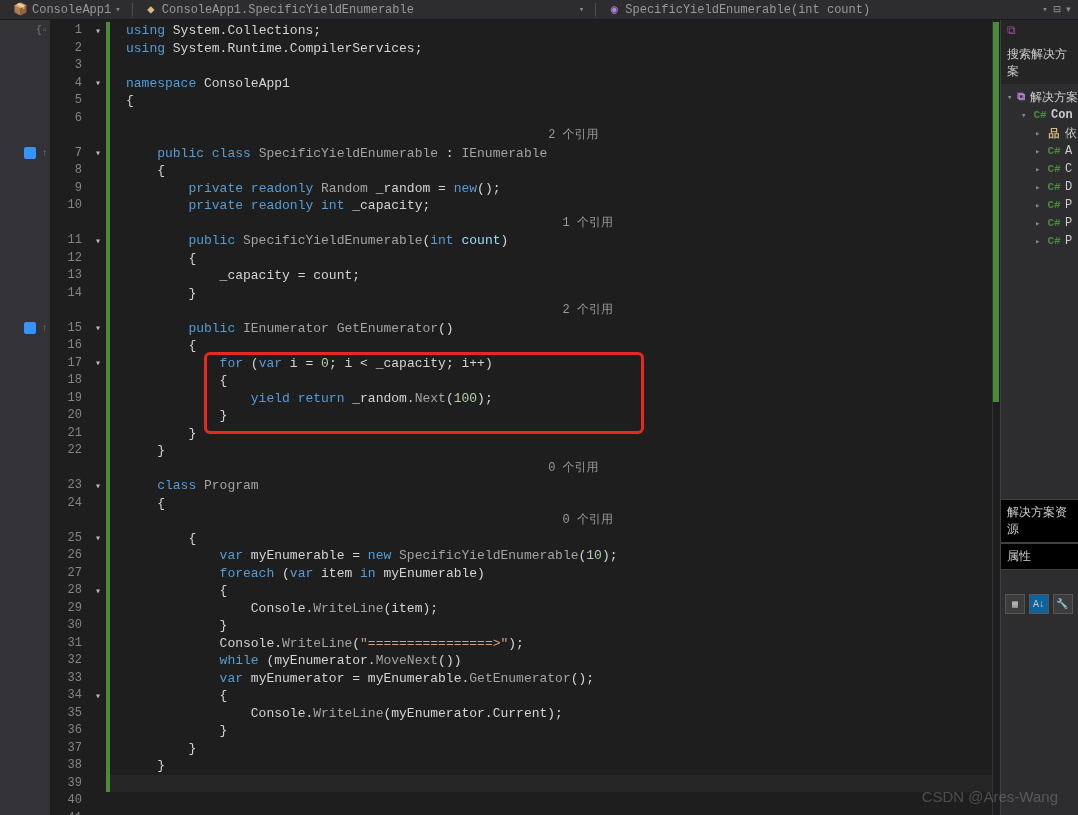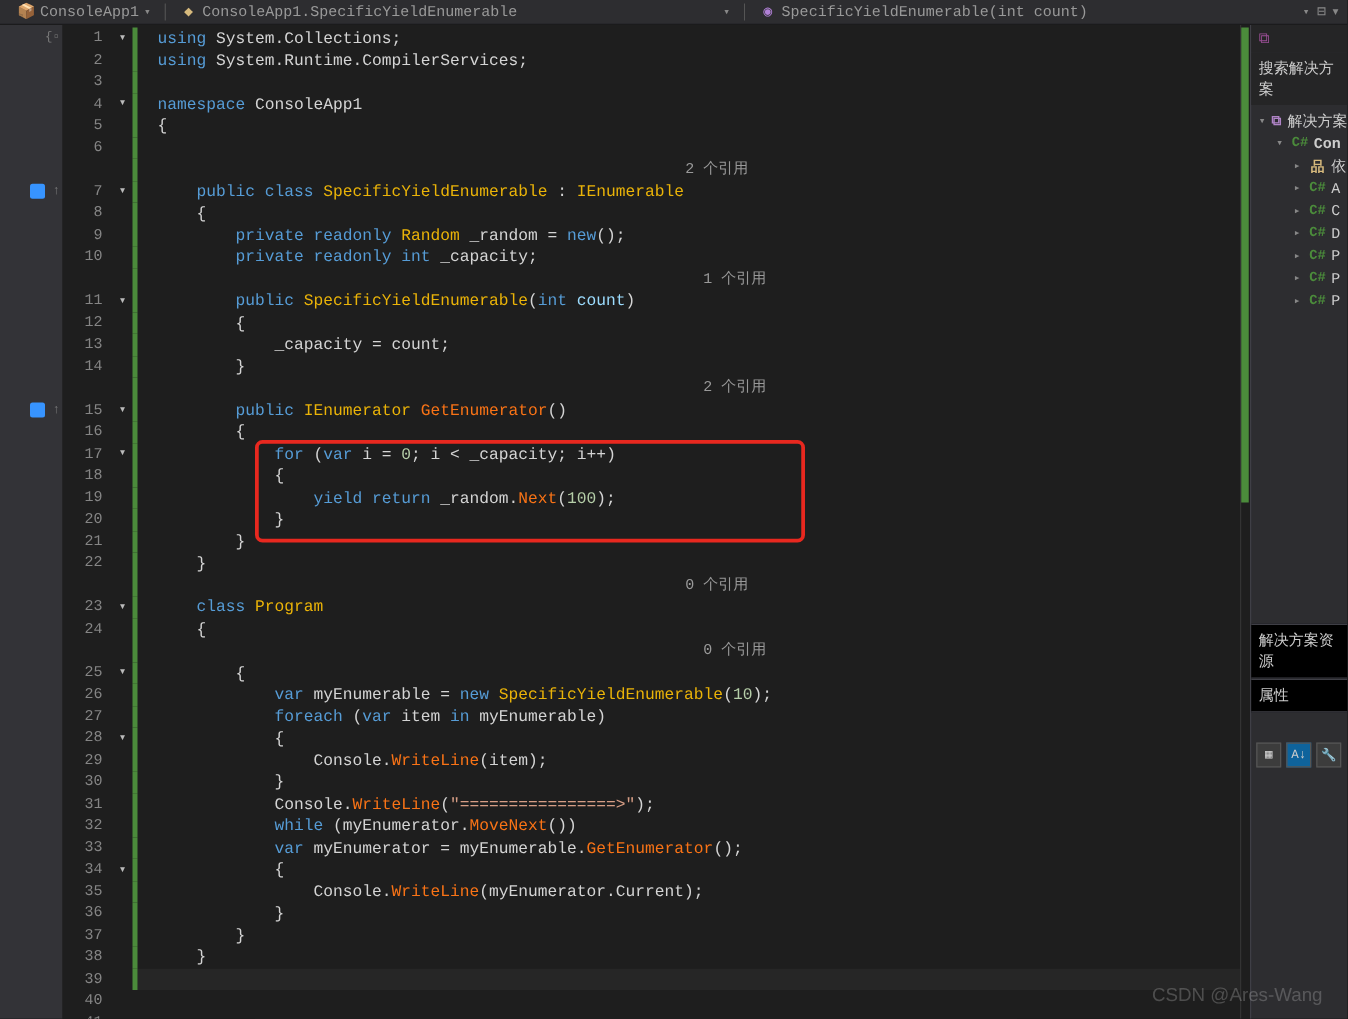--- a/index.html
+++ b/index.html
@@ -19,22 +19,22 @@
 .gutter-row { height: 17.5px; line-height: 17.5px; padding-right: 8px; font-size: 12px; }
 .fold-col { width: 16px; background: #1e1e1e; padding-top: 2px; }
 .fold-row { height: 17.5px; display: flex; align-items: center; justify-content: center; color: #888; font-size: 10px; }
 .fold-row.foldable::before { content: '▾'; color: #bbb; }
 .change-col { width: 4px; background: #1e1e1e; padding-top: 2px; }
 .change-row { height: 17.5px; }
 .change-row.changed { background: #4b8b3b; }
 .code { flex: 1; padding-top: 2px; position: relative; overflow: hidden; }
 .code-row { height: 17.5px; line-height: 17.5px; white-space: pre; padding-left: 16px; }
 .kw { color: #569cd6; }
-.type { color: #eab308; }
-.method { color: #f97316; }
+.type { color: #a3a3a3; }
+.method { color: #a3a3a3; }
 .string { color: #d69d85; }
 .num { color: #b5cea8; }
 .codelens { font-size: 12px; color: #999999; text-align: center; }
 .param { color: #9cdcfe; }
 .red-box { position: absolute; border: 3px solid #e8281f; border-radius: 6px; pointer-events: none; }
 .minimap { width: 8px; background: #1e1e1e; border-left: 1px solid #333; position: relative; }
 .mini-change { position: absolute; width: 6px; right: 1px; background: #4b8b3b; }
 .side-panel { width: 78px; background: #2d2d30; border-left: 1px solid #3f3f46; display: flex; flex-direction: column; font-size: 12px; color: #ccc; }
 .panel-header { padding: 4px 6px; background: #252526; display: flex; align-items: center; gap: 4px; }
 .panel-header .icon { color: #9b4f96; }

